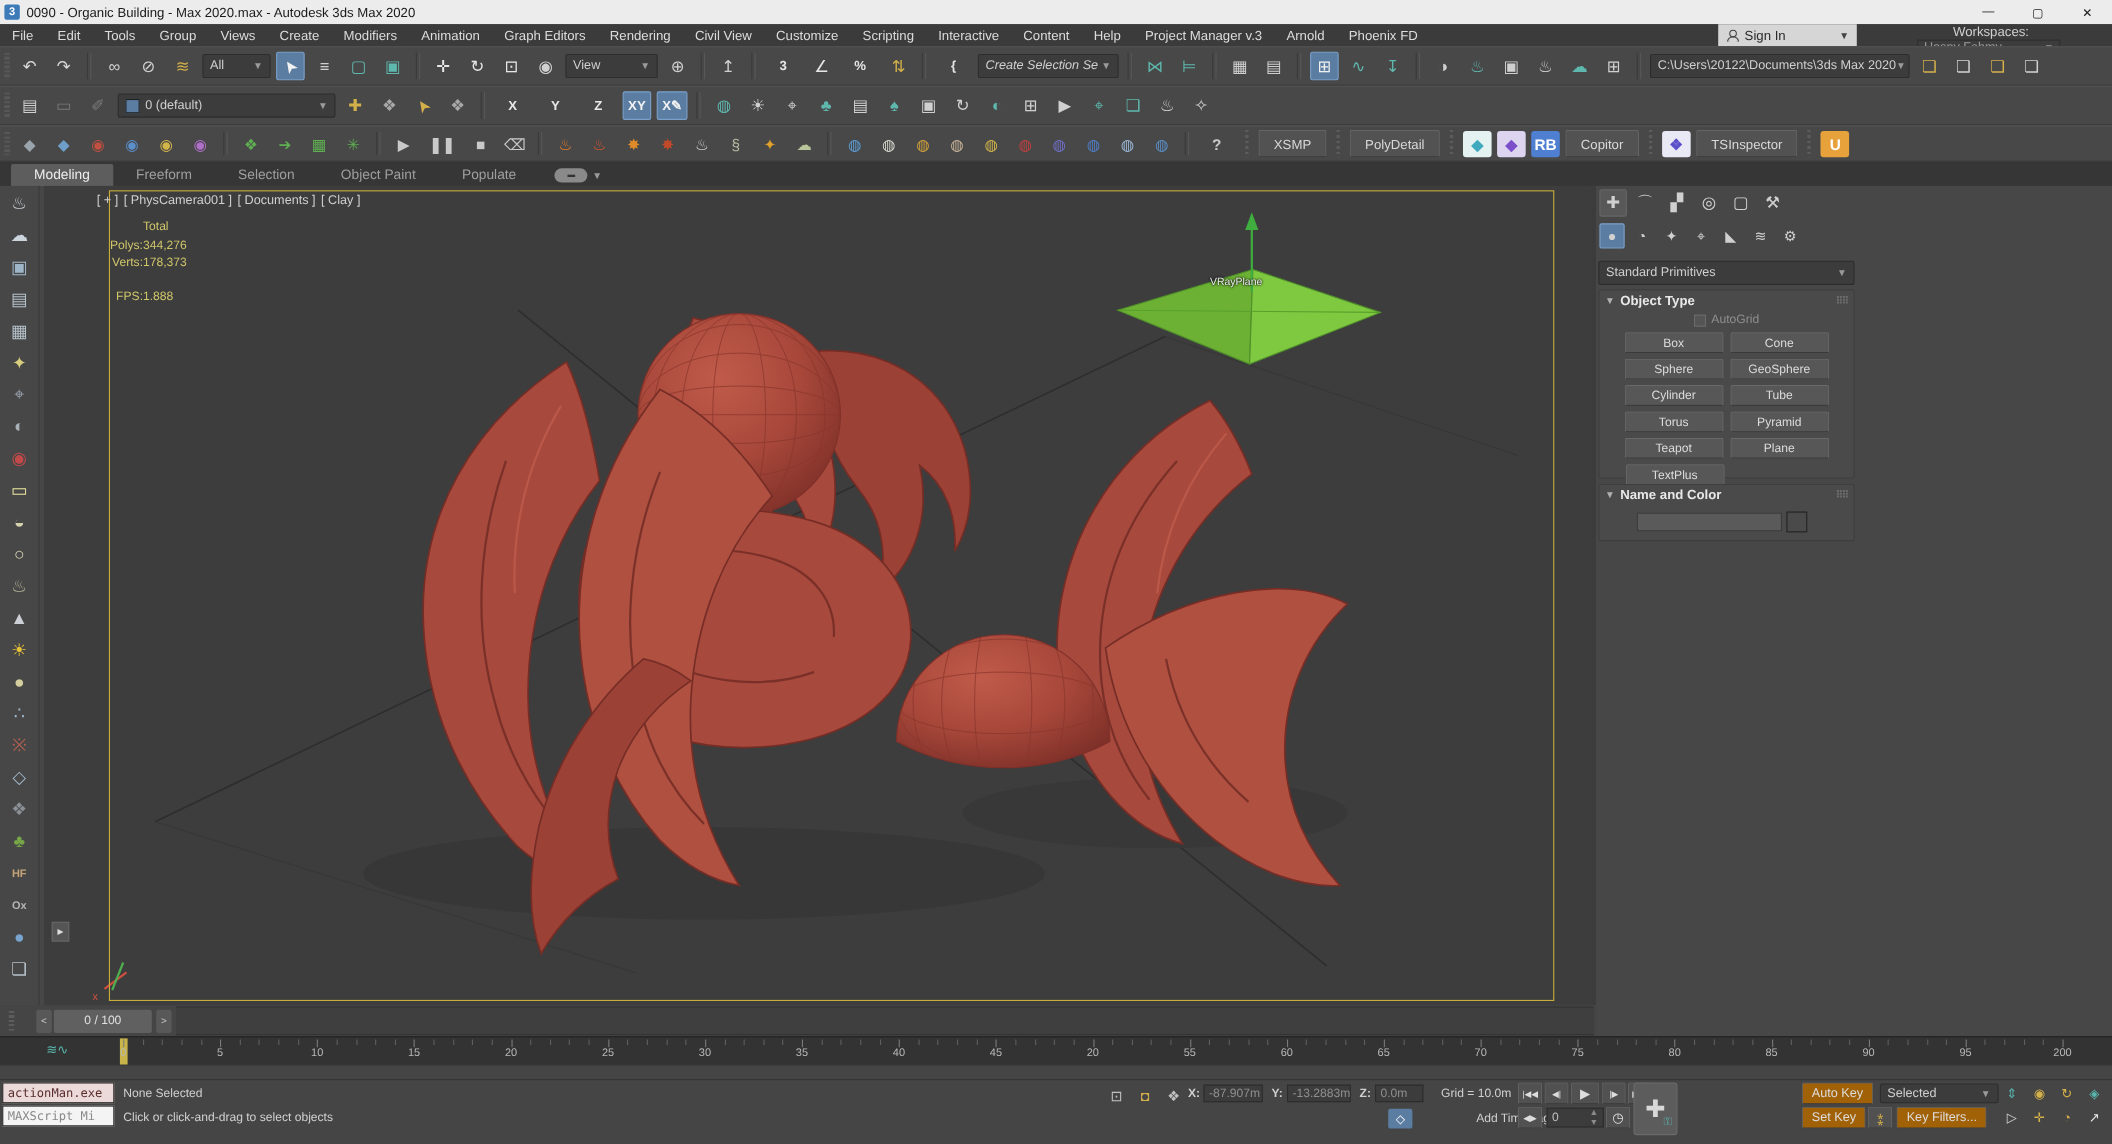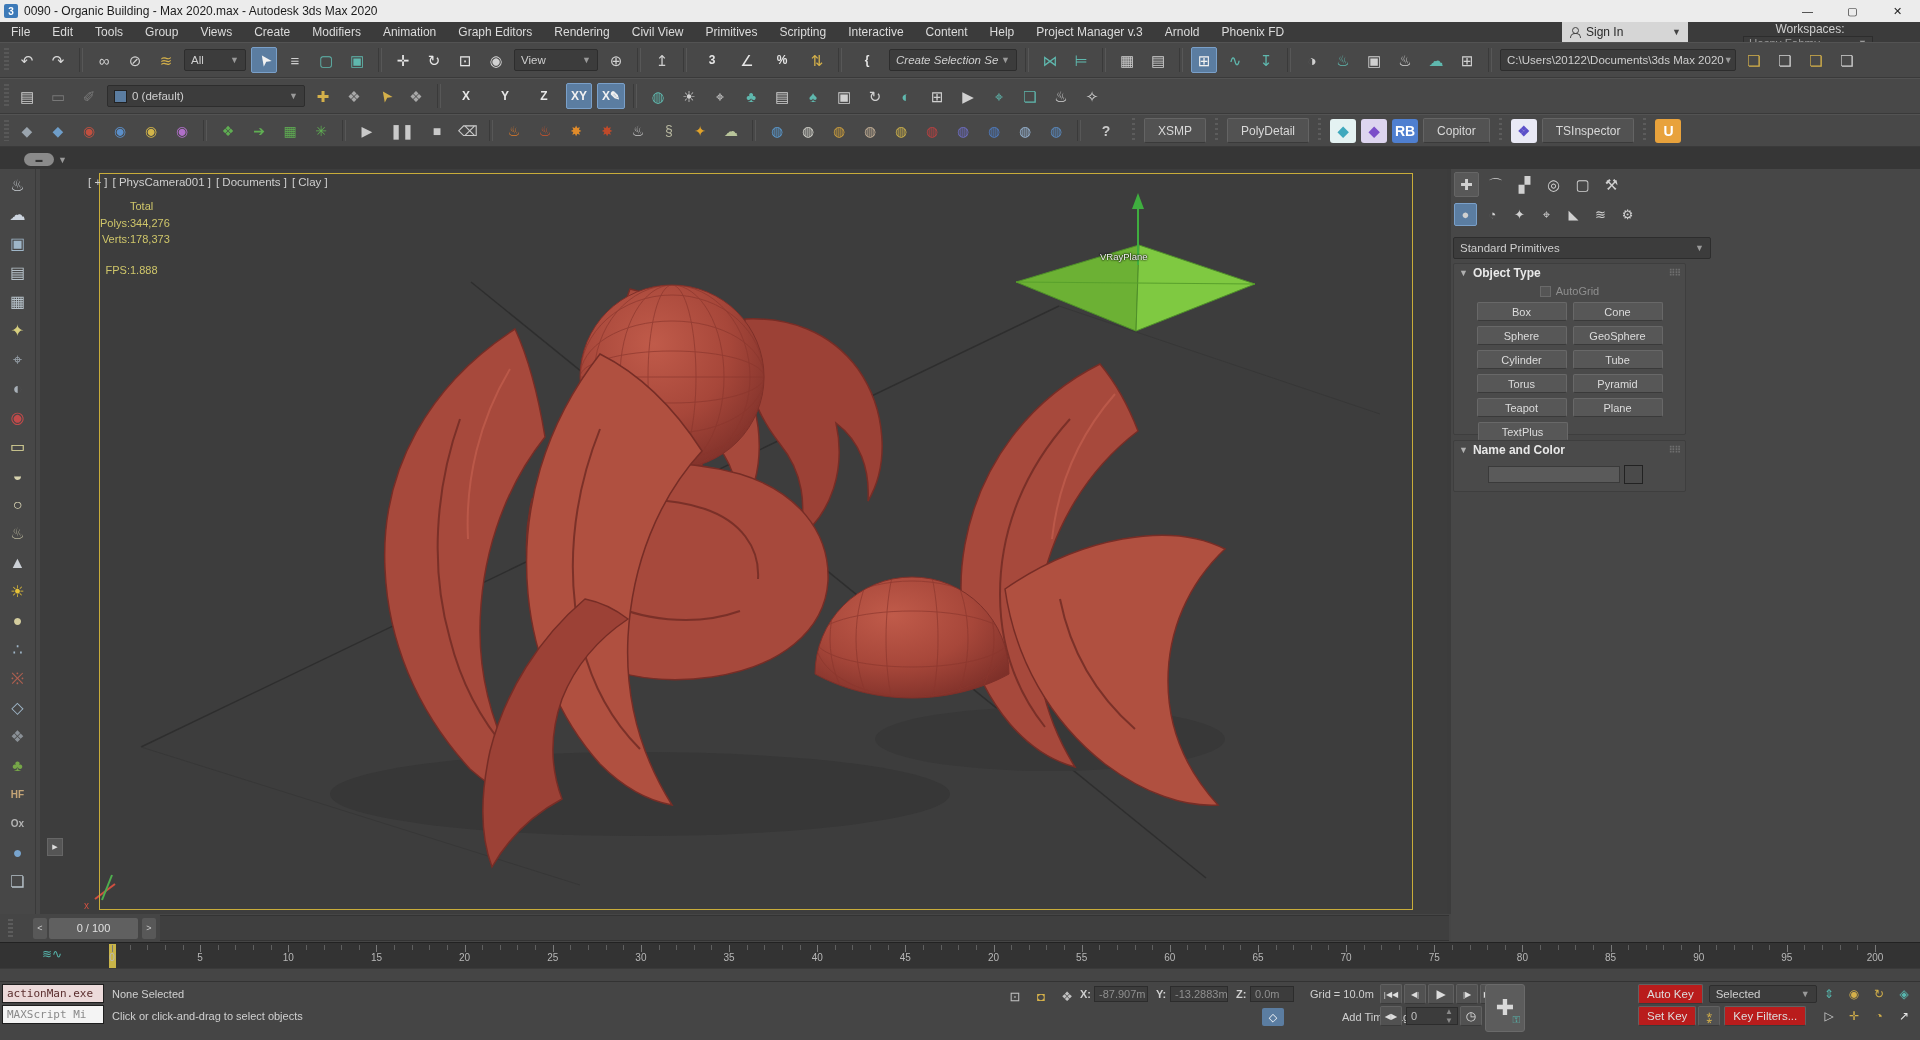--- a/index.html
+++ b/index.html
@@ -67,21 +67,21 @@
     display:flex;align-items:center;justify-content:center;}
   #rgap{left:1447px;top:169px;width:4px;height:745px;background:#3c3c3c;}
   
   #panel{left:1451px;top:169px;width:469px;height:773px;background:#474747;}
   #ptabs{left:1454px;top:172px;display:flex;gap:4px;}
   #ptabs .ibtn{height:25px;min-width:25px;font-size:15px;}
   #ptabs .ibtn.active{background:#585858;border:1px solid #666;box-sizing:border-box;}
   #psub{left:1454px;top:203px;display:flex;gap:4px;}
   #psub .ibtn{height:23px;min-width:23px;font-size:13px;}
   #psub .ibtn.hl{background:#5b7da1;border:1px solid #7aa0c9;}
-  #pcat{left:1453px;top:237px;width:258px;}
+  #pcat{left:1453px;top:237px;width:233px;}
   .rollout{position:absolute;left:1453px;width:233px;background:#4a4a4a;border:1px solid #3e3e3e;border-radius:2px;box-sizing:border-box;}
   .rhead{height:17px;display:flex;align-items:center;padding:0 5px;font-size:12px;font-weight:bold;color:#e8e8e8;}
   .rhead .tri{color:#b0b0b0;font-size:9px;margin-right:5px;font-weight:normal;}
   .rhead .rgrip{margin-left:auto;color:#6e6e6e;font-size:9px;letter-spacing:-1px;}
   .objrow{display:flex;justify-content:center;gap:6px;margin-top:5px;}
   .objbtn{width:88px;height:17px;background:#575757;border:1px solid #686868;border-bottom-color:#3a3a3a;border-radius:2px;
     color:#dcdcdc;font-size:11px;display:flex;align-items:center;justify-content:center;}
   .objspacer{width:88px;height:17px;}
   #autogrid{display:flex;align-items:center;justify-content:center;margin-top:4px;color:#8f8f8f;font-size:11px;}
   #autogrid .cb{width:9px;height:9px;background:#555;border:1px solid #6a6a6a;margin-right:5px;}
@@ -116,21 +116,21 @@
   #pbrow1{position:absolute;left:1378px;top:2px;display:flex;}
   #pbrow2{position:absolute;left:1378px;top:24px;display:flex;align-items:center;}
   #framefield{width:52px;height:18px;background:#3c3c3c;border:1px solid #2c2c2c;color:#c0c0c0;margin-left:4px;
     display:flex;align-items:center;padding:0 4px;box-sizing:border-box;}
   #framefield .spin{margin-left:auto;font-size:8px;color:#8a8a8a;}
   #bigkey{position:absolute;left:1485px;top:2px;width:40px;height:48px;background:#5c5c5c;border:1px solid #6a6a6a;
     border-radius:3px;display:flex;align-items:center;justify-content:center;font-size:22px;color:#d8d8d8;box-sizing:border-box;}
   #bigkey .keyacc{position:absolute;right:4px;bottom:5px;font-size:10px;color:#57b6ad;}
   #akrow1{position:absolute;left:1638px;top:2px;display:flex;align-items:center;}
   #akrow2{position:absolute;left:1638px;top:24px;display:flex;align-items:center;}
-  .kbtn{height:20px;padding:0 8px;background:#b91c1c;border:1px solid #616161;border-bottom-color:#3a3a3a;border-radius:2px;
+  .kbtn{height:20px;padding:0 8px;background:#a16207;border:1px solid #616161;border-bottom-color:#3a3a3a;border-radius:2px;
     color:#ddd;font-size:11.5px;display:flex;align-items:center;box-sizing:border-box;}
   #keymodedd{width:108px;height:18px;margin-left:6px;}
   #navcluster{position:absolute;right:4px;top:2px;display:grid;grid-template-columns:repeat(4,24px);grid-auto-rows:21px;gap:1px;}
   #navcluster .ibtn{min-width:22px;height:20px;font-size:12px;}
 </style>
 </head>
 <body>
 
 <div class="abs" id="titlebar">
   <span id="appicon">3</span>
@@ -147,21 +147,21 @@
     <span class="menu-item">Edit</span>
     <span class="menu-item">Tools</span>
     <span class="menu-item">Group</span>
     <span class="menu-item">Views</span>
     <span class="menu-item">Create</span>
     <span class="menu-item">Modifiers</span>
     <span class="menu-item">Animation</span>
     <span class="menu-item">Graph Editors</span>
     <span class="menu-item">Rendering</span>
     <span class="menu-item">Civil View</span>
-    <span class="menu-item">Primitives</span>
+    <span class="menu-item">Customize</span>
     <span class="menu-item">Scripting</span>
     <span class="menu-item">Interactive</span>
     <span class="menu-item">Content</span>
     <span class="menu-item">Help</span>
     <span class="menu-item">Project Manager v.3</span>
     <span class="menu-item">Arnold</span>
     <span class="menu-item">Phoenix FD</span>
   </div>
 <div class="abs" id="signin">
   <span class="person"></span>
@@ -533,20 +533,27 @@
       <span class="glyph" style="color: rgb(91, 79, 201);">❖</span>
     </span>
     <span class="tbtn">TSInspector</span>
     <span class="sepd"></span>
     <span class="ibtn badge" style="background: rgb(232, 162, 60);">
       <span class="glyph" style="color: rgb(255, 255, 255);">U</span>
     </span>
   </div>
 
 <div class="abs" id="ribbon">
+  <span style="display:flex;align-items:flex-end;">
+      <span class="rtab active">Modeling</span>
+      <span class="rtab">Freeform</span>
+      <span class="rtab">Selection</span>
+      <span class="rtab">Object Paint</span>
+      <span class="rtab">Populate</span>
+    </span>
   <span id="ribbon-pill">▬</span>
   <span id="ribbon-caret">▼</span>
 </div>
 
 <div class="abs" id="leftstrip">
     <span class="ibtn">
       <span class="glyph" style="color: rgb(200, 205, 210);">♨</span>
     </span>
     <span class="ibtn">
       <span class="glyph" style="color: rgb(204, 212, 222);">☁</span>

